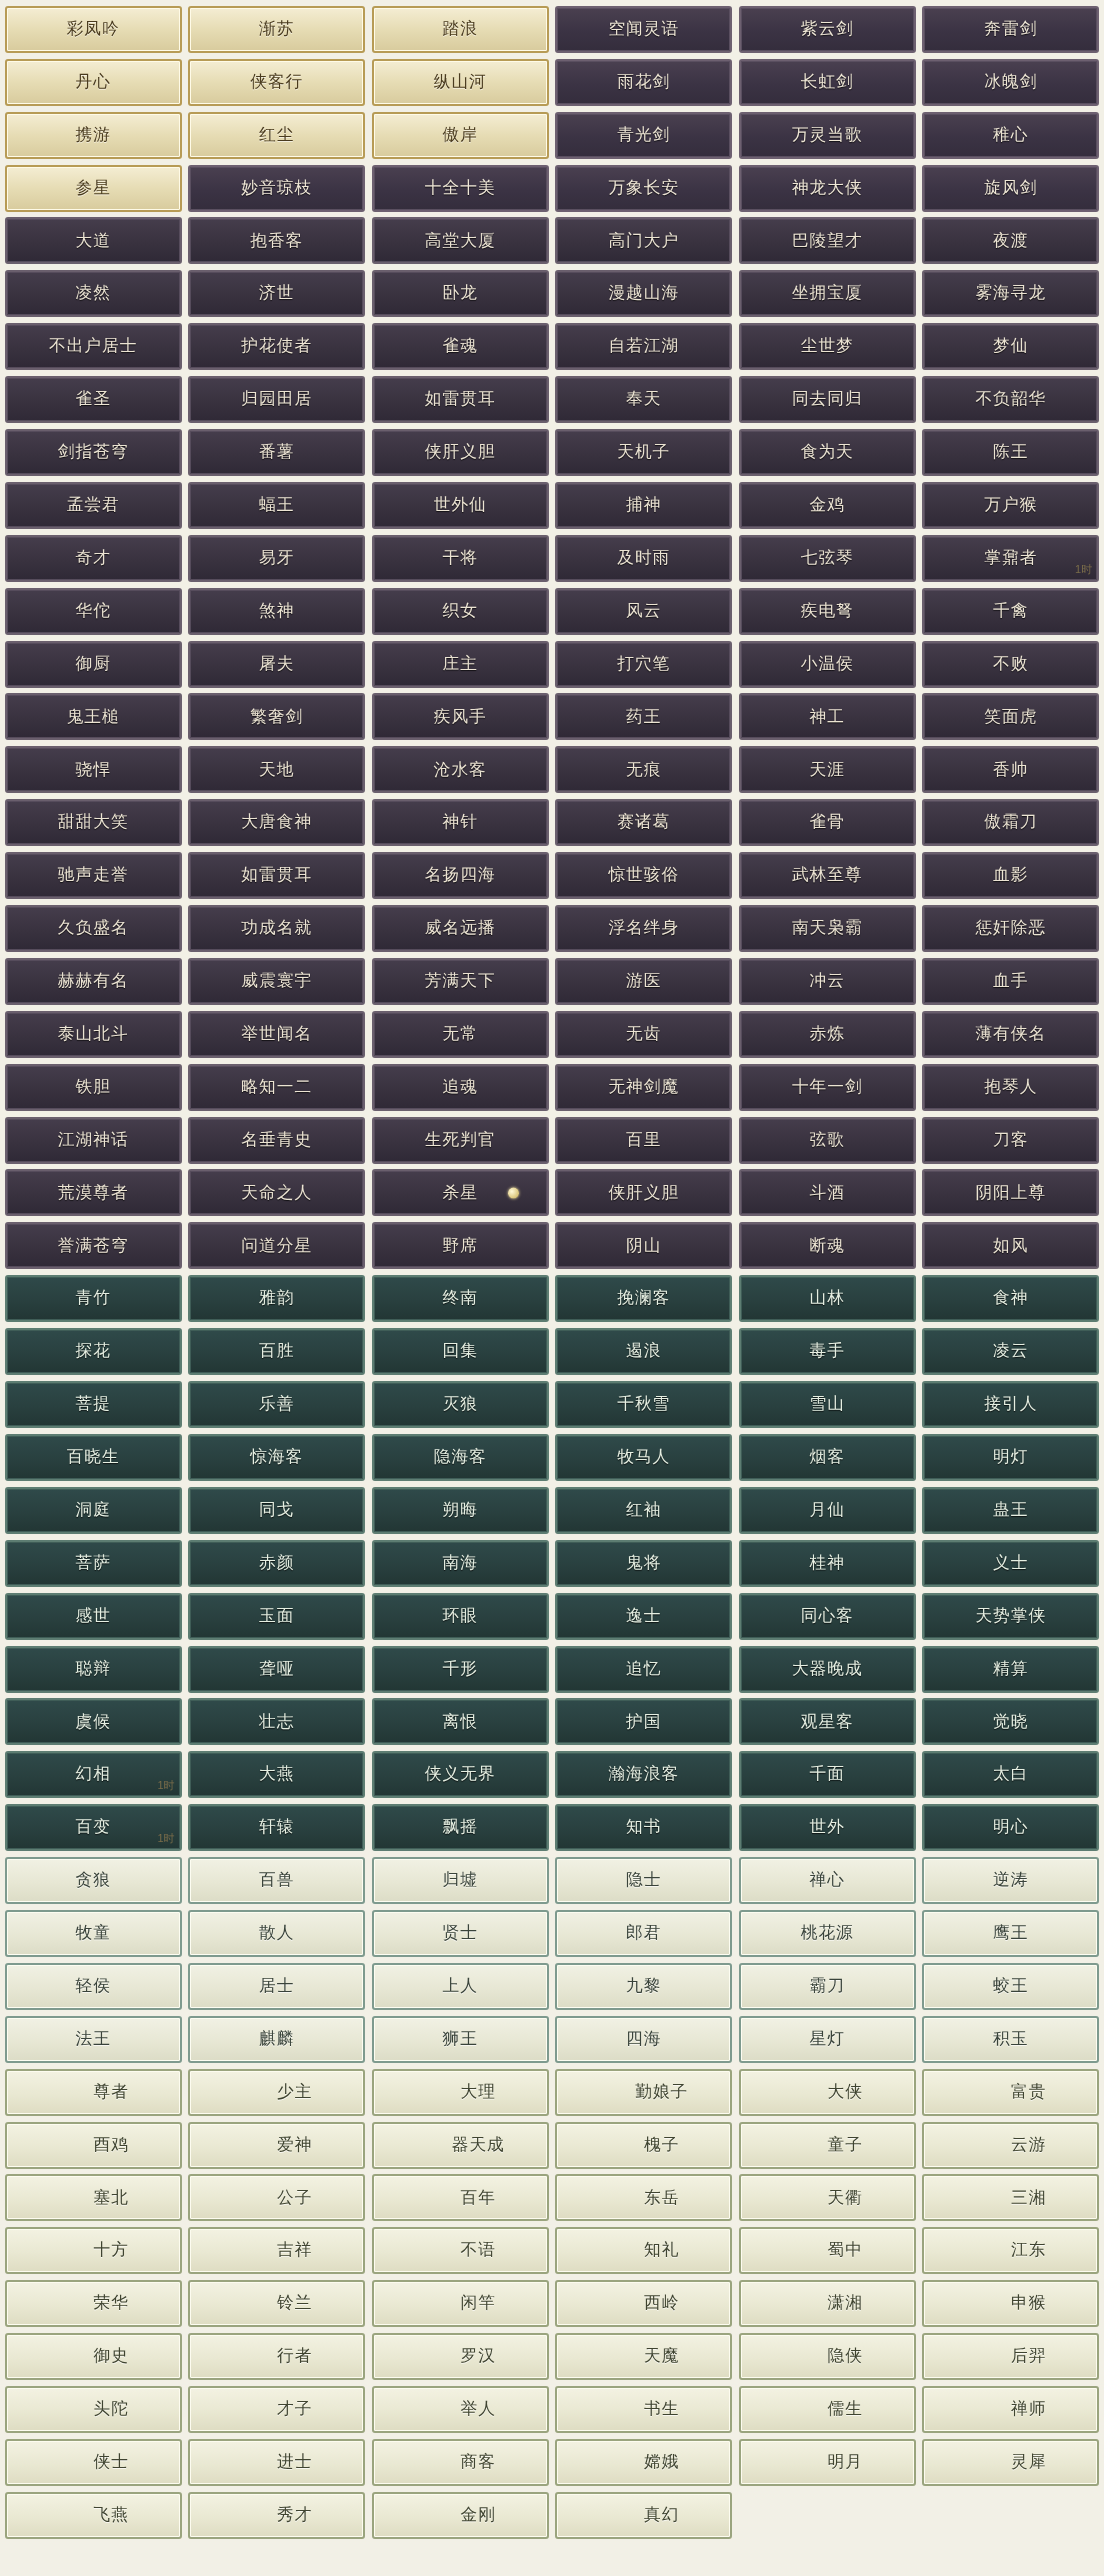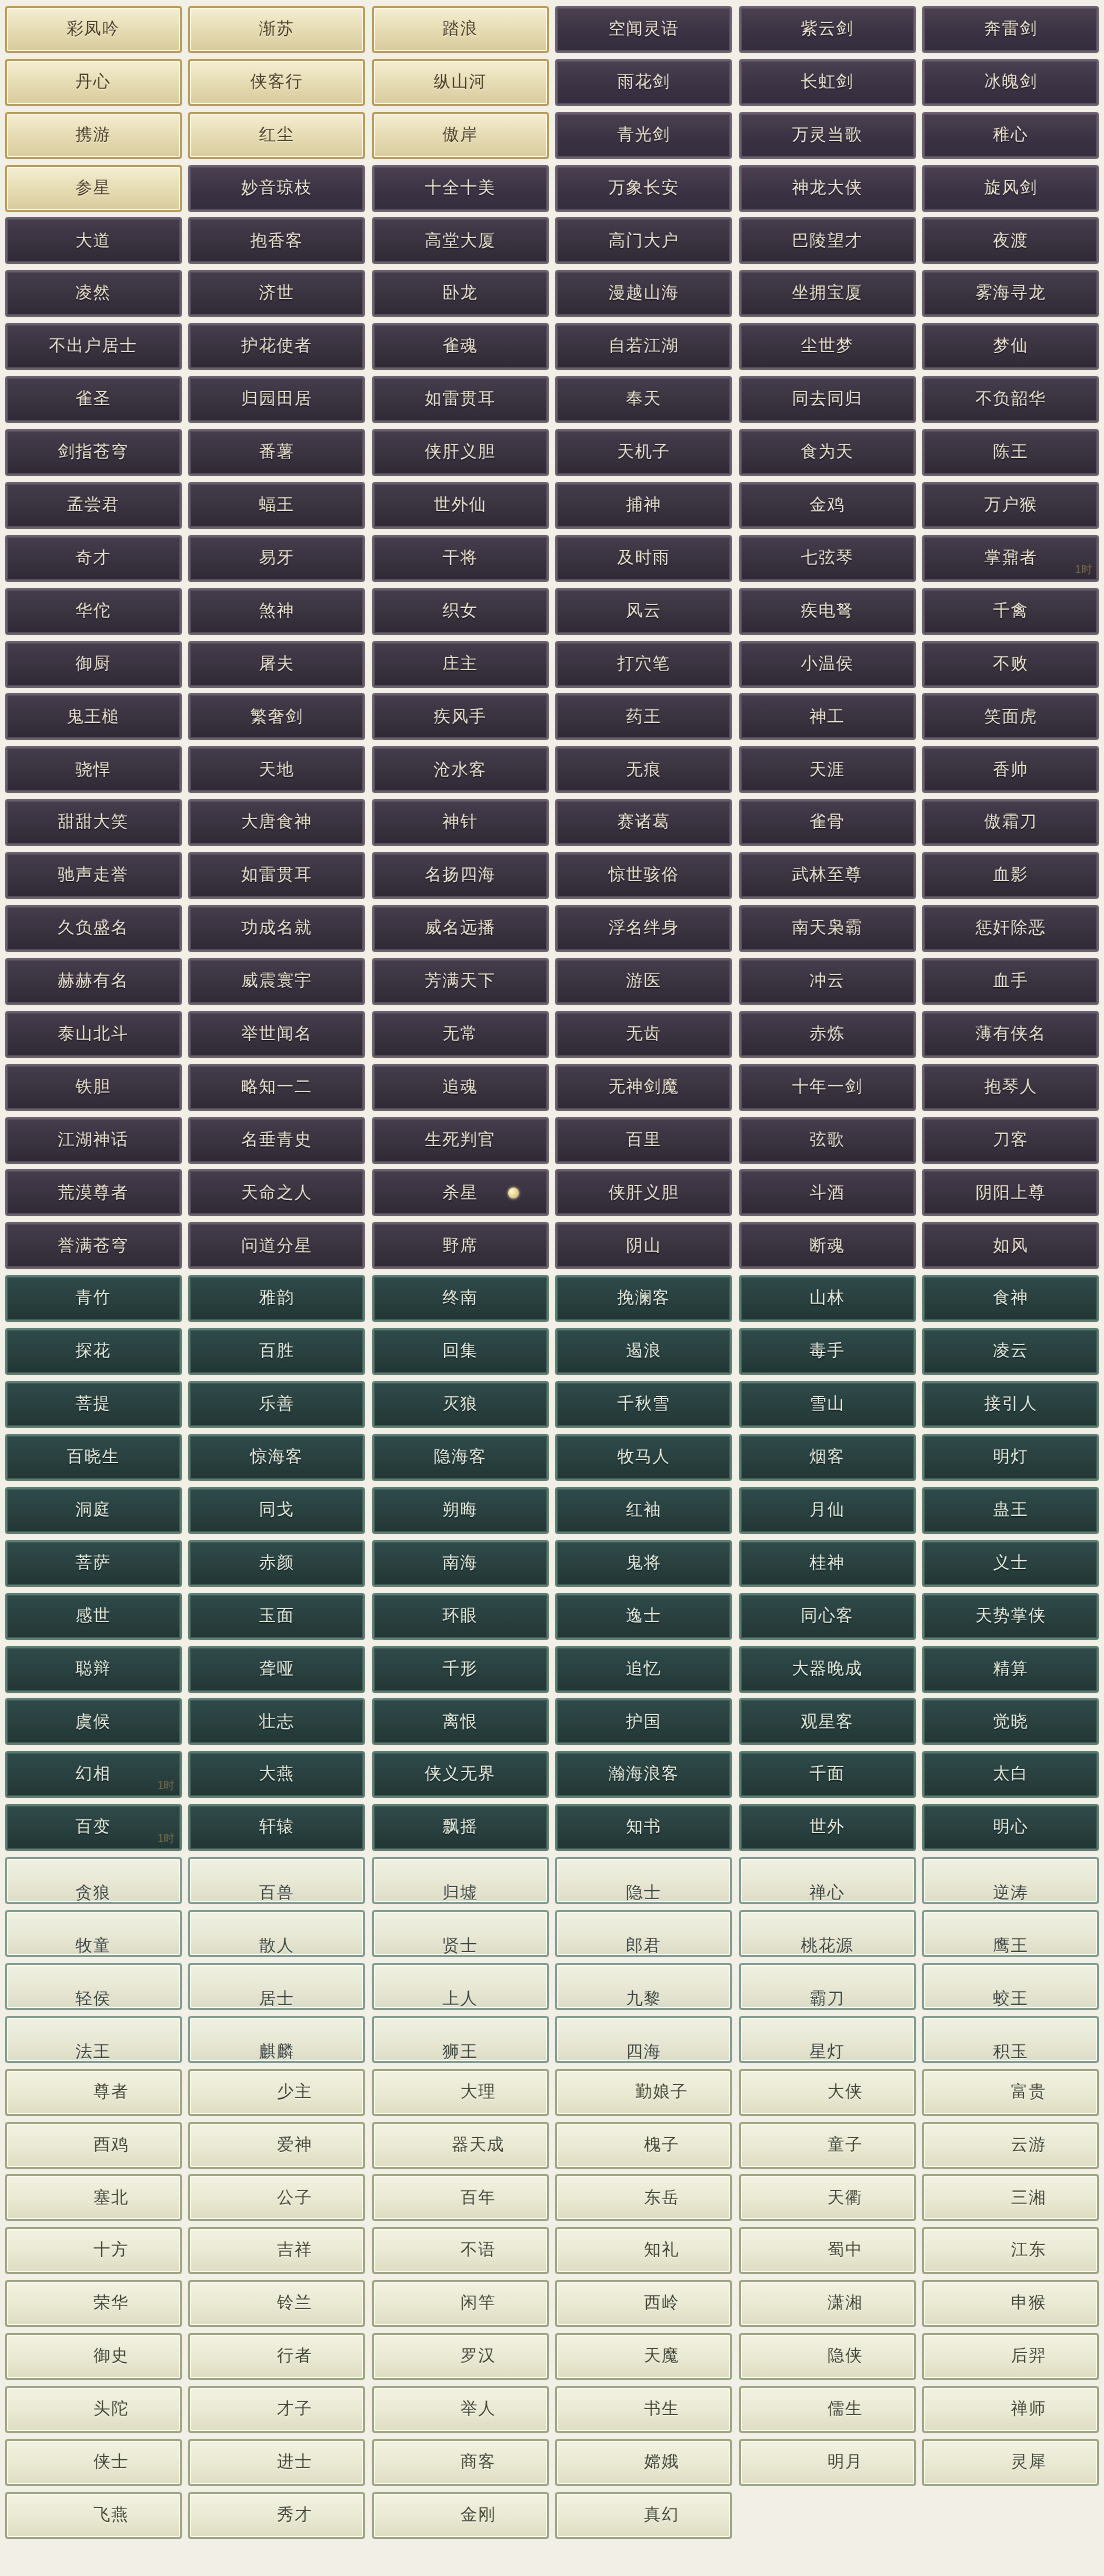--- a/index.html
+++ b/index.html
@@ -99,21 +99,20 @@
     box-shadow: inset 0 0 0 1px #fdfcf0;
     padding-left: 36px;
   }
   .s-light .label { color: #3f4430; text-shadow: 0 1px 0 rgba(255,255,255,.7); }
 
   
   .s-lightteal {
     background: linear-gradient(180deg, #f1f1e4 0%, #e7e7d4 55%, #dcdcc6 100%);
     border: 2px solid #7e9a8e;
     box-shadow: inset 0 0 0 1px #fdfdf2;
-    align-items: flex-end;
   }
   .s-lightteal .label { color: #39433a; text-shadow: 0 1px 0 rgba(255,255,255,.7); }
 </style>
 </head>
 <body>
 
 <div id="grid">
     <div class="cell s-gold">
       <span class="label">彩凤吟</span>
     </div>

